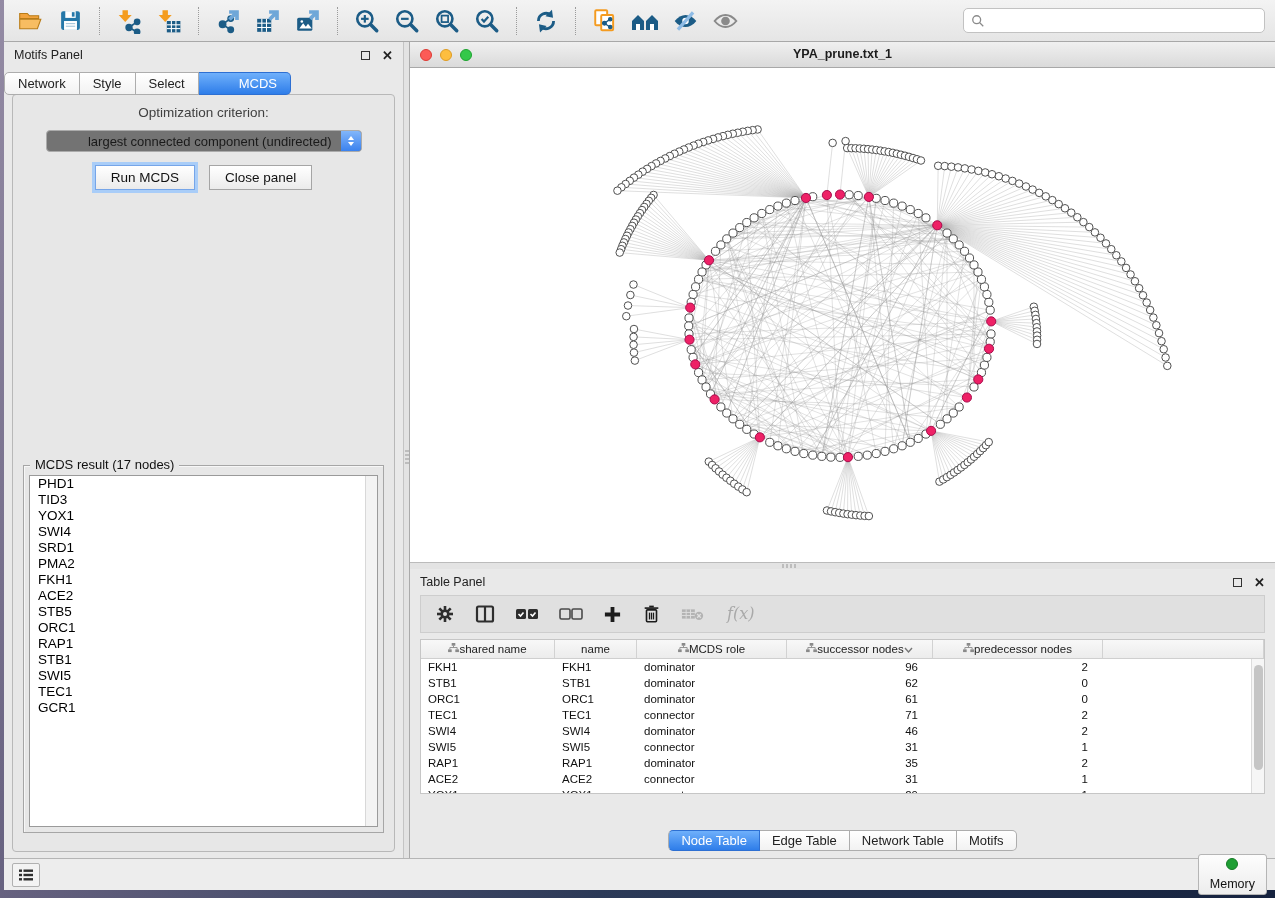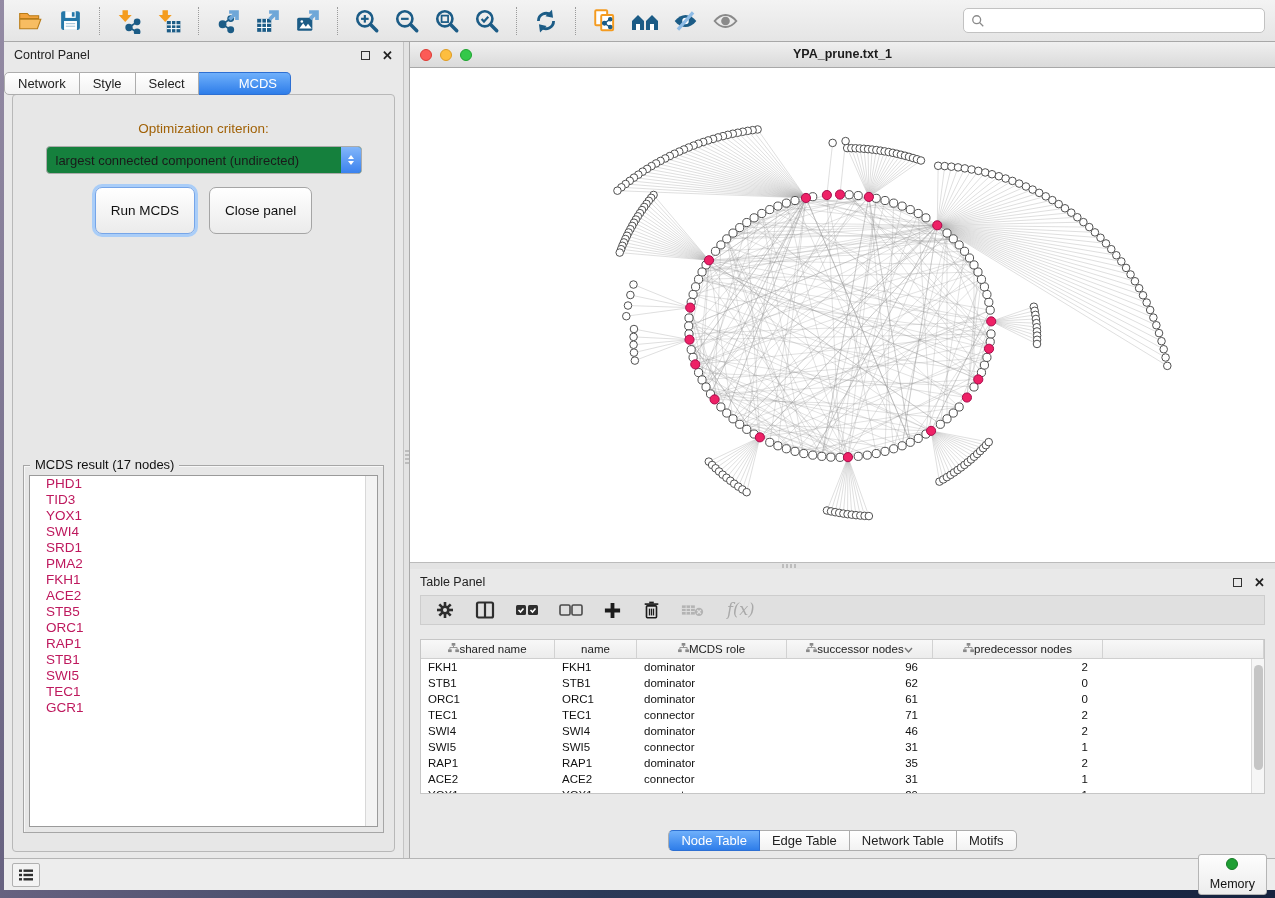--- a/index.html
+++ b/index.html
@@ -29,39 +29,39 @@
   .close-ico { font-size:13px; font-weight:bold; color:#222; line-height:1; }
   .seg { display:flex; }
   .seg .seg-btn { font:13px "Liberation Sans",sans-serif; padding:3px 13px; color:#222;
     background:linear-gradient(#ffffff,#f2f2f2); border:1px solid #adadad; border-left:none; position:relative; }
   .seg .seg-btn:first-child { border-left:1px solid #adadad; border-radius:5px 0 0 5px; }
   .seg .seg-btn:last-child { border-radius:0 5px 5px 0; }
   .seg .active { background:linear-gradient(#6fb0fb,#2e7de9); color:#fff; border-color:#2d6fd2;padding-left:40px; }
   .cp-tabs-row { position:absolute; top:30px; left:0; right:0; display:flex; z-index:2; }
   .cp-body { position:absolute; top:52px; left:8px; right:8px; bottom:6px; background:#e7e7e7;
     border:1px solid #b8b8b8; border-radius:4px; display:flex; flex-direction:column; align-items:center; }
-  .opt-label { margin-top:26px; font-size:13.5px; color:#a16207; }
-  .combo { margin-top:10px; width:316px; height:28px; background:#15803d; border:1px solid #ababab;
-    border-radius:4px; display:flex; align-items:center; overflow:hidden; }
+  .opt-label { margin-top:10px; font-size:13.5px; color:#404040; }
+  .combo { margin-top:10px; width:316px; height:22px; background:#737373; border:1px solid #ababab;
+    border-radius:4px; display:flex; align-items:center; overflow:hidden;text-align:right; }
   .combo .txt { flex:1; padding:0 9px; font-size:13px; white-space:nowrap; }
   .combo .step { width:20px; height:100%; background:linear-gradient(#82b6fa,#3b82ee);
     display:flex; flex-direction:column; align-items:center; justify-content:center; gap:2px; }
   .tri-up { width:0; height:0; border-left:3.5px solid transparent; border-right:3.5px solid transparent; border-bottom:4.5px solid #fff; }
   .tri-dn { width:0; height:0; border-left:3.5px solid transparent; border-right:3.5px solid transparent; border-top:4.5px solid #fff; }
   .btn-row { margin-top:13px; display:flex; gap:14px; }
-  .mac-btn { font:13.5px "Liberation Sans",sans-serif; padding:15px 15px; color:#111;
-    background:linear-gradient(#ffffff,#ebebeb); border:1px solid #a5a5a5; border-radius:7px; }
+  .mac-btn { font:13.5px "Liberation Sans",sans-serif; padding:4px 15px; color:#111;
+    background:linear-gradient(#ffffff,#ebebeb); border:1px solid #a5a5a5; border-radius:0; }
   .mac-btn.focus { box-shadow:0 0 0 3px #a9cdf8; border-color:#76a5e8; }
   .groupbox { position:absolute; left:10px; right:10px; top:370px; bottom:18px;
     border:1px solid #a6a6a6; box-shadow:1px 1px 0 #f7f7f7 inset; }
   .groupbox .gb-title { position:absolute; top:-9px; left:6px; background:#e7e7e7; padding:0 5px; font-size:13px; color:#111; }
   .gb-list { position:absolute; left:5px; right:5px; top:9px; bottom:5px; background:#fff;
     border:1px solid #9a9a9a; overflow:hidden; }
   .gb-scroll { position:absolute; right:0; top:0; bottom:0; width:12px; background:#f3f3f3; border-left:1px solid #d8d8d8; }
-  .gb-item { font-size:13.5px; line-height:16px; padding-left:16px; color:#be185d; }
+  .gb-item { font-size:13.5px; line-height:16px; padding-left:8px; color:#000000; }
 
   
   .v-split { position:absolute; left:399px; width:7px; top:0; bottom:0; background:#e3e3e3;
     border-left:1px solid #c4c4c4; border-right:1px solid #aaaaaa; }
   .v-grip { position:absolute; top:408px; left:1px; width:4px; height:14px;
     background:repeating-linear-gradient(#bdbdbd 0 2px,#e3e3e3 2px 4px); }
   .right-area { position:absolute; left:406px; right:0; top:0; bottom:0; }
 
   
   .net-titlebar { position:absolute; top:0; left:0; right:0; height:26px;
@@ -74,21 +74,21 @@
   .net-title { position:absolute; left:0; right:0; top:5px; text-align:center; font-size:12.5px; font-weight:bold; color:#1c1c1c; }
   .net-canvas { position:absolute; top:26px; left:0; right:0; height:494px; background:#fff; overflow:hidden; }
   .net-canvas svg { width:100%; height:100%; display:block; }
 
   .h-split { position:absolute; top:520px; left:0; right:0; height:7px; background:#e3e3e3; border-top:1px solid #bbb; }
   .h-grip { position:absolute; left:372px; top:1px; width:14px; height:4px;
     background:repeating-linear-gradient(90deg,#bdbdbd 0 2px,#e3e3e3 2px 4px); }
 
   
   .table-panel { position:absolute; top:527px; left:0; right:0; bottom:0; background:#e9e9e9; }
-  .tp-toolbar { position:absolute; top:26px; left:10px; right:10px; height:30px; background:#e0e0e0;
+  .tp-toolbar { position:absolute; top:26px; left:10px; right:10px; height:38px; background:#e0e0e0;
     border:1px solid #cdcdcd; display:flex; align-items:center; gap:20px; padding:0 14px; }
   .tp-toolbar .ti { display:flex; align-items:center; justify-content:center; }
   .tp-table { position:absolute; top:70px; left:10px; right:10px; bottom:64px; background:#fff; border:1px solid #c6c6c6; }
   .tbl-head { display:grid; grid-template-columns:134px 82px 150px 146px 170px 1fr; height:19px; }
   .th { display:flex; align-items:center; justify-content:center; gap:0; font-size:11.5px; color:#222;
     background:linear-gradient(#f8f8f8,#ececec); border-right:1px solid #d2d2d2; border-bottom:1px solid #cfcfcf;
     overflow:hidden; white-space:nowrap; }
   .tbl-body { position:absolute; top:19px; left:0; right:13px; bottom:0; overflow:hidden; }
   .tr { display:grid; grid-template-columns:134px 82px 150px 146px 170px 1fr; height:16px; }
   .td { font-size:11.5px; line-height:16px; padding-left:7px; color:#111; white-space:nowrap; overflow:hidden; }
@@ -265,21 +265,21 @@
           <line x1="10" y1="10" x2="14" y2="14" stroke="#8a8a8a" stroke-width="1.5"></line>
         </svg>
       <input type="text" placeholder="" style="">
     </div>
   </div>
 
   <div class="main">
 
     <div class="control-panel">
       <div class="panel-header">
-        <span>Control Panel</span>
+        <span>Motifs Panel</span>
         <span class="sp"></span>
         <span class="float-ico"></span>
         <span class="close-ico">✕</span>
       </div>
       <div class="cp-tabs-row">
         <div class="seg">
           <div class="seg-btn">Network</div>
           <div class="seg-btn">Style</div>
           <div class="seg-btn">Select</div>
           <div class="seg-btn active">MCDS</div>

